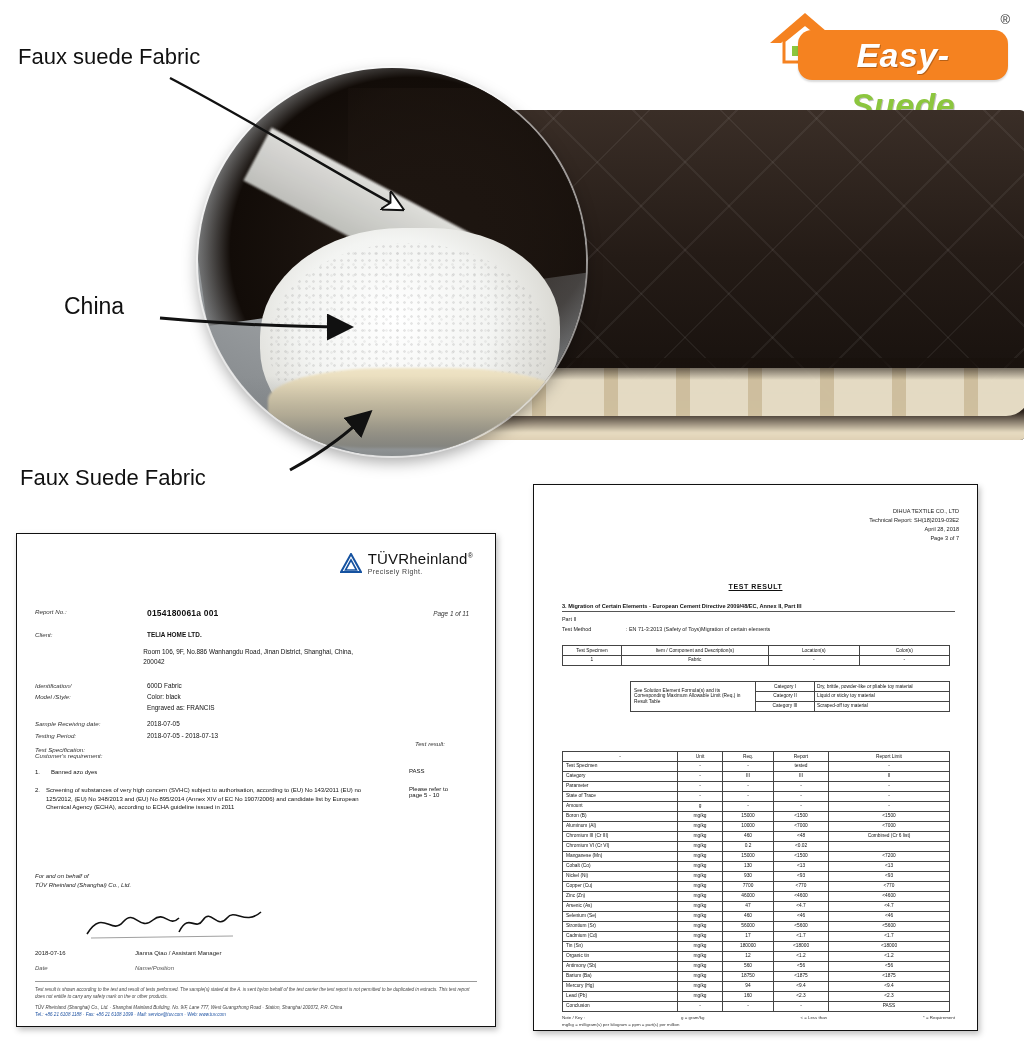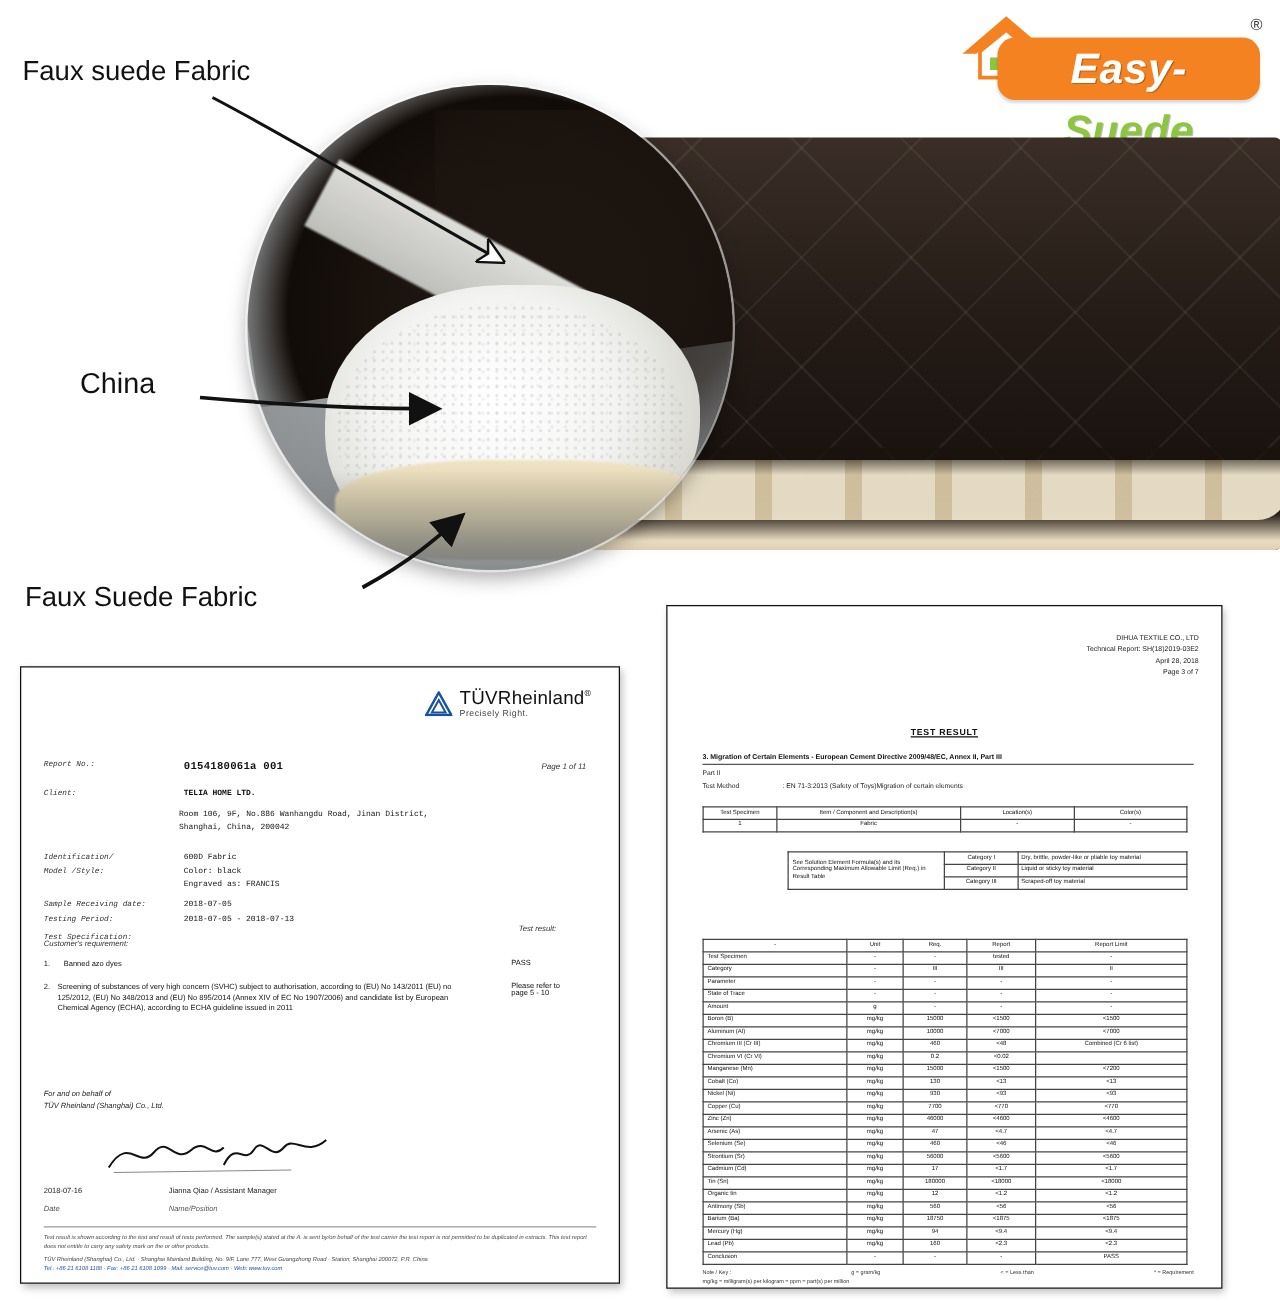--- a/index.html
+++ b/index.html
@@ -250,21 +250,20 @@
     color: #444;
     letter-spacing: 0.4px;
     margin-top: 1px;
   }
   .reg-sup { font-size: 7px; vertical-align: super; }
 
   .lrow {
     position: absolute;
     display: flex;
     gap: 6px;
-    font-family: Liberation Mono, monospace;
   }
   .lkey {
     width: 106px;
     font-style: italic;
     color: #333;
     font-size: 6.2px;
   }
   .lval {
     color: #111;
     font-size: 6.4px;

